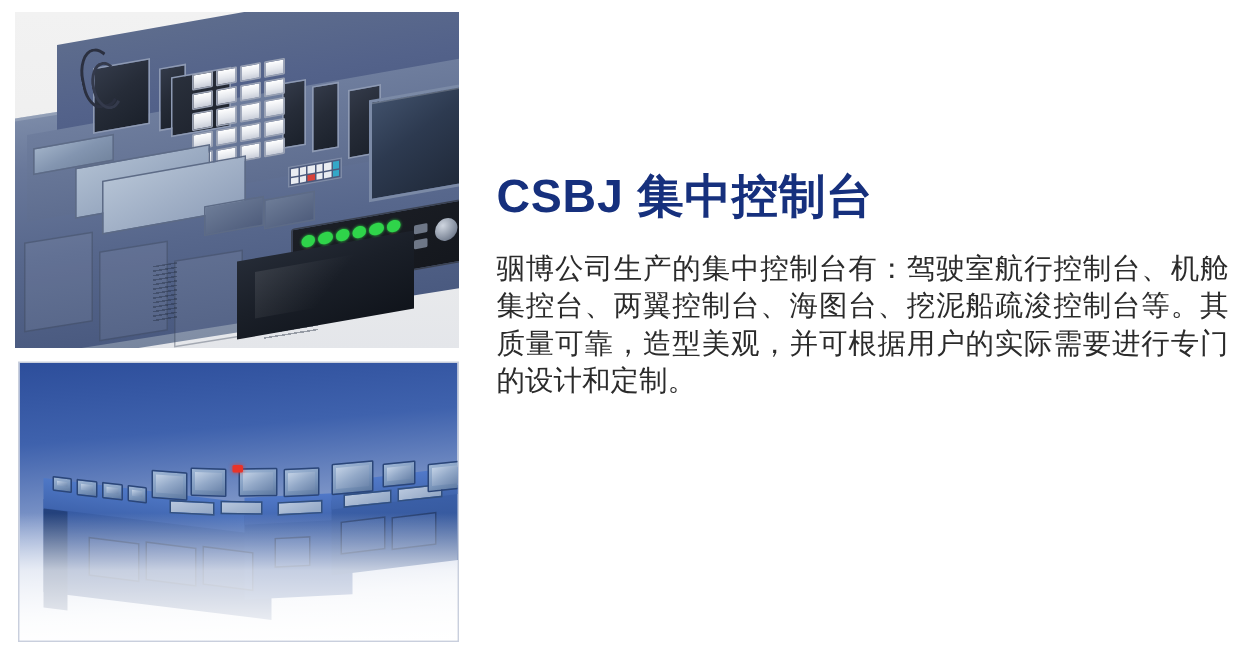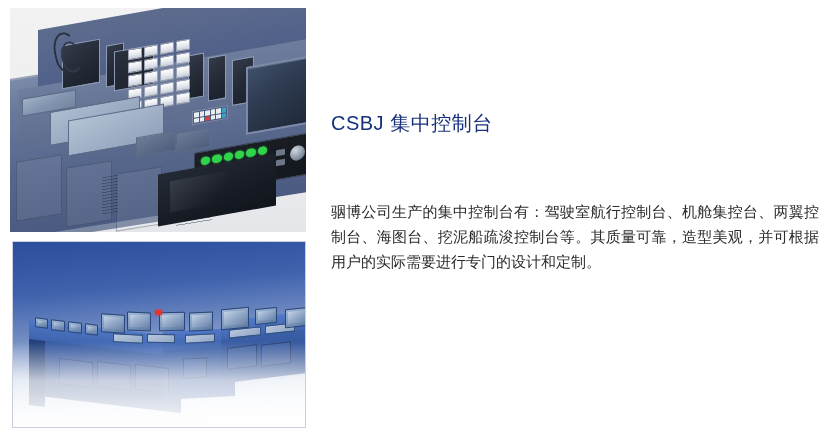--- a/index.html
+++ b/index.html
@@ -441,38 +441,37 @@
     left: 331px;
     top: 0;
     width: 490px;
     height: 434px;
   }
 
   .title {
     position: absolute;
     left: 0;
     top: 110px;
-    font-size: 20px;
-    font-weight: normal;
+    font-size: 31px;
+    font-weight: bold;
     color: #16307d;
     letter-spacing: .5px;
     white-space: nowrap;
   }
 
   .body-text {
     position: absolute;
     left: 0;
     top: 167px;
     width: 488px;
-    font-size: 15px;
+    font-size: 19px;
     line-height: 25px;
     color: #2b2b2b;
     text-align: justify;
     text-justify: inter-ideograph;
-    margin-top: 32px;
   }
 </style>
 </head>
 <body>
 
 <div class="page">
 
   <div class="gallery">
 
     <div class="photo-frame photo-top">

